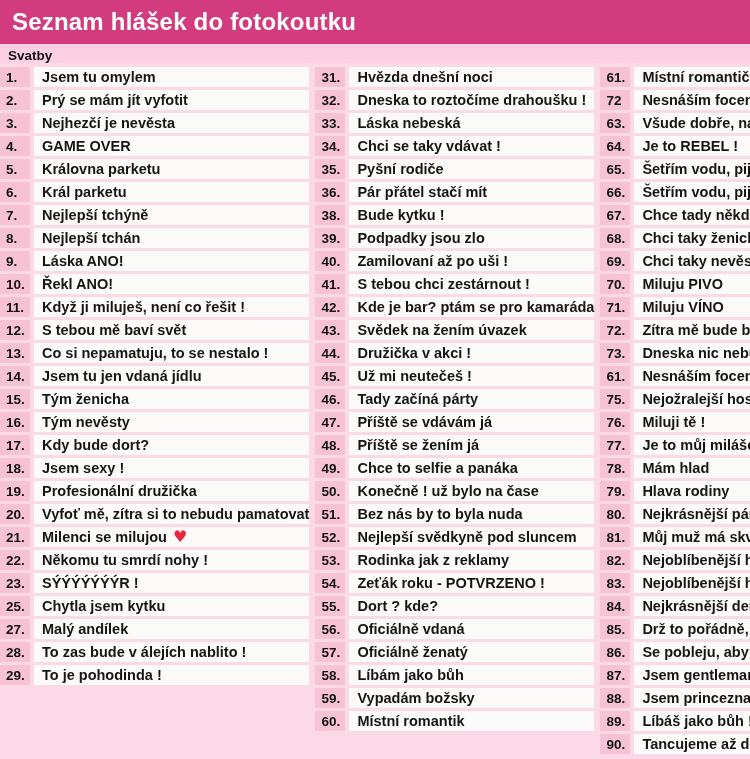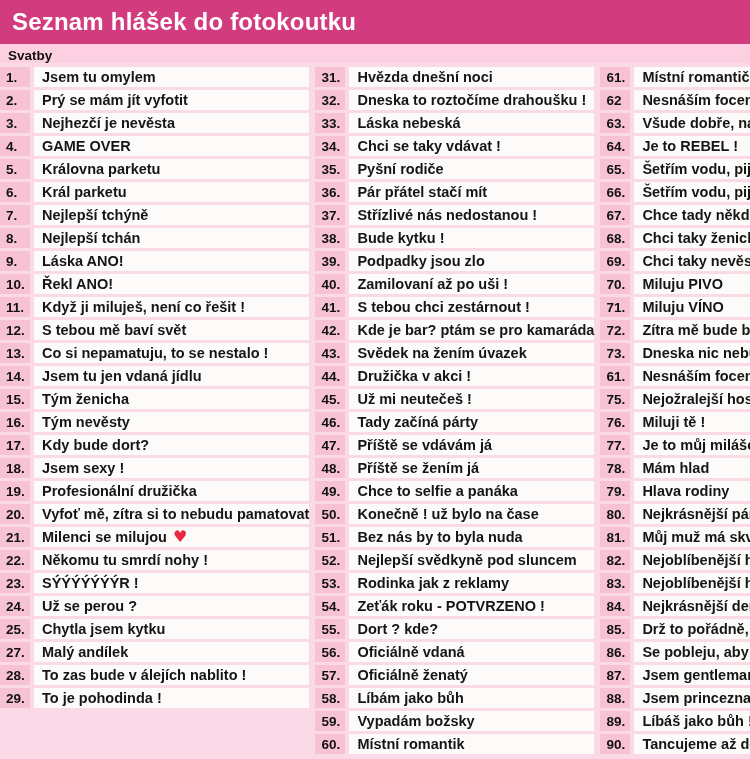--- a/index.html
+++ b/index.html
@@ -190,26 +190,20 @@
             <span>Někomu tu smrdí nohy !</span>
           </div>
         </div>
         <div class="row">
           <div class="num">23.</div>
           <div class="txt">
             <span>SÝÝÝÝÝÝÝR !</span>
           </div>
         </div>
         <div class="row">
-          <div class="num">24.</div>
-          <div class="txt">
-            <span>Už se perou ?</span>
-          </div>
-        </div>
-        <div class="row">
           <div class="num">25.</div>
           <div class="txt">
             <span>Chytla jsem kytku</span>
           </div>
         </div>
         <div class="row">
           <div class="num">27.</div>
           <div class="txt">
             <span>Malý andílek</span>
           </div>
@@ -258,26 +252,20 @@
             <span>Pyšní rodiče</span>
           </div>
         </div>
         <div class="row">
           <div class="num">36.</div>
           <div class="txt">
             <span>Pár přátel stačí mít</span>
           </div>
         </div>
         <div class="row">
-          <div class="num">37.</div>
-          <div class="txt">
-            <span>Střízlivé nás nedostanou !</span>
-          </div>
-        </div>
-        <div class="row">
           <div class="num">38.</div>
           <div class="txt">
             <span>Bude kytku !</span>
           </div>
         </div>
         <div class="row">
           <div class="num">39.</div>
           <div class="txt">
             <span>Podpadky jsou zlo</span>
           </div>
@@ -410,21 +398,21 @@
         </div>
       </div>
       <div class="col">
         <div class="row">
           <div class="num">61.</div>
           <div class="txt">
             <span>Místní romantička</span>
           </div>
         </div>
         <div class="row">
-          <div class="num">62</div>
+          <div class="num">72</div>
           <div class="txt">
             <span>Nesnáším focení - Ale kvůli vám !</span>
           </div>
         </div>
         <div class="row">
           <div class="num">63.</div>
           <div class="txt">
             <span>Všude dobře, na svatbě nejlíp</span>
           </div>
         </div>

